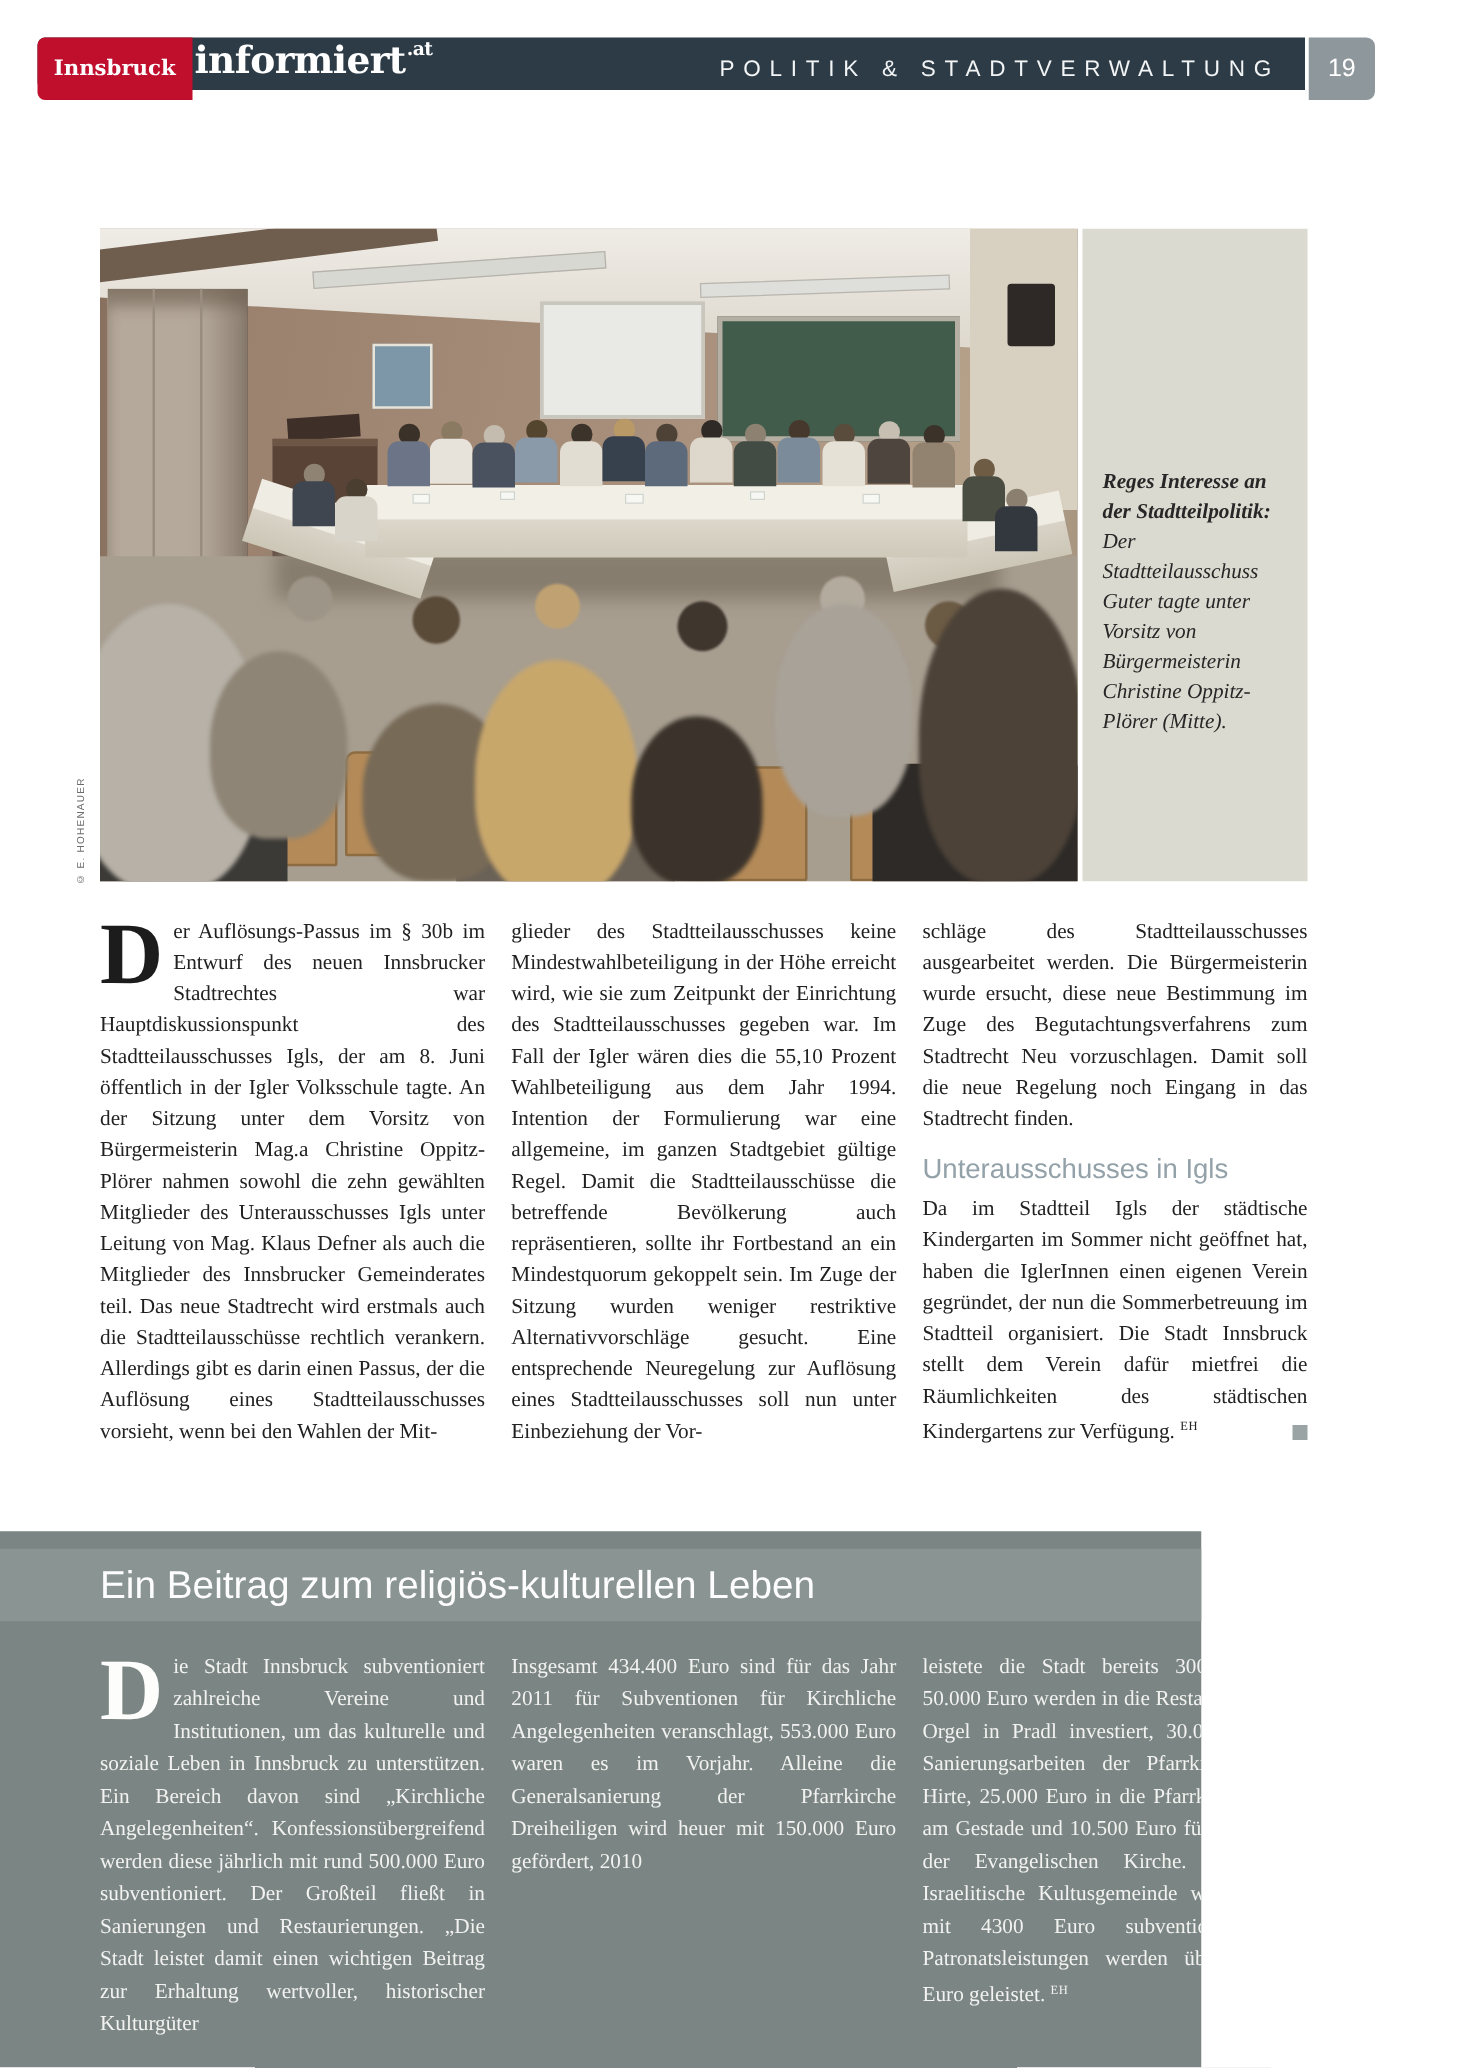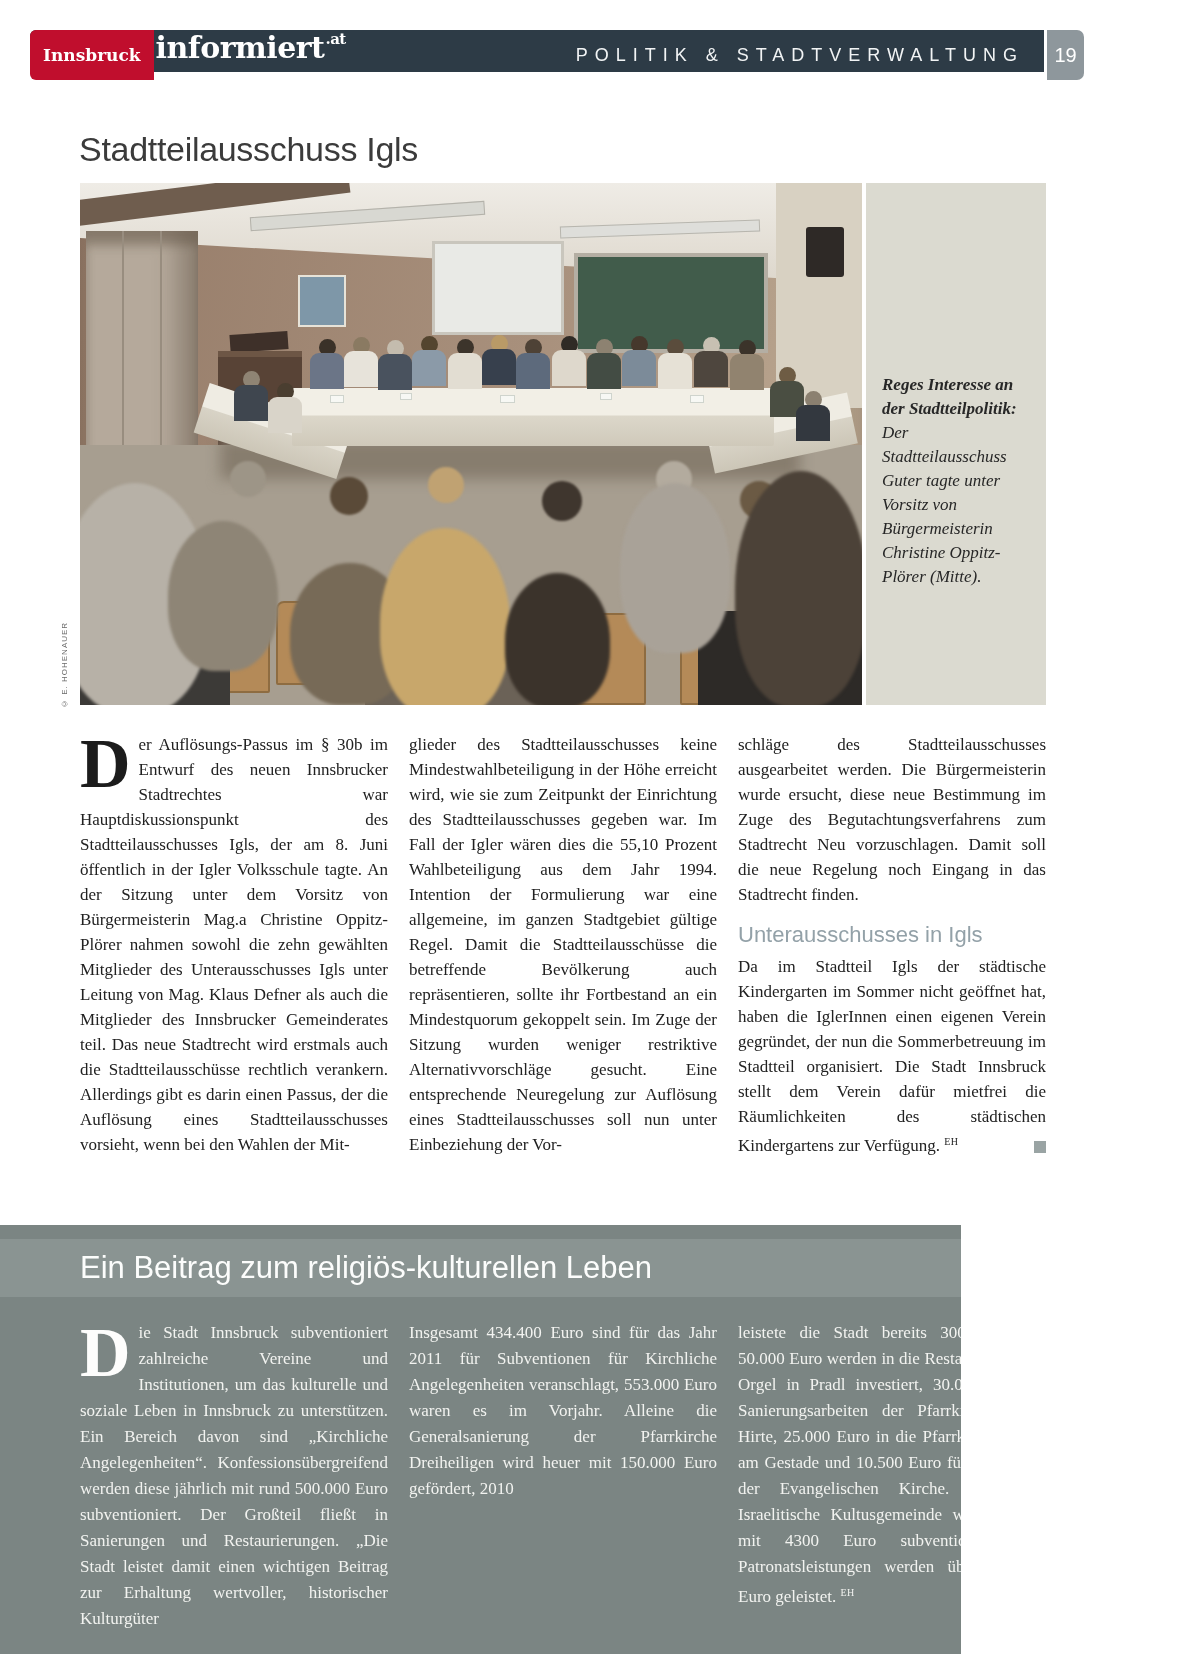--- a/index.html
+++ b/index.html
@@ -30,21 +30,21 @@
   .logo-suffix {
     color:#fff; font-family:"DejaVu Serif", serif; font-weight:bold; font-size:15px;
     vertical-align:14px; margin-left:1px;
   }
   .header-section {
     position:absolute; right:20px; top:0; height:50px; line-height:50px;
     color:#f2f4f5; font-family:"Liberation Sans", sans-serif;
     font-size:18px; letter-spacing:7px; font-weight:400;
   }
   .page-box {
-    position:absolute; left:1047px; top:30px; width:37px; height:50px;
+    position:absolute; left:1047px; top:30px; width:53px; height:50px;
     background:#8e979c; border-radius:0 7px 7px 0;
     color:#fff; font-family:"Liberation Sans", sans-serif; font-size:20px;
     display:flex; align-items:center; justify-content:center;
   }
 
   
   .article-title {
     position:absolute; left:79px; top:130px;
     font-family:"Liberation Sans", sans-serif; font-weight:300;
     font-size:34px; color:#3b3b3b; letter-spacing:-0.3px;
@@ -148,21 +148,20 @@
 
   <div class="header-bar">
     <div class="logo-red">
       <span class="logo-prefix">Innsbruck</span>
     </div>
     <span class="logo-brand"><span>informiert</span><span class="logo-suffix">.at</span></span>
     <span class="header-section">POLITIK &amp; STADTVERWALTUNG</span>
   </div>
   <div class="page-box">19</div>
 
-  <h1 class="article-title">Stadtteilausschuss Igls</h1>
 
   <div class="photo">
     <div class="ceiling"></div>
     <div class="beam"></div>
     <div class="lightbar1"></div>
     <div class="lightbar2"></div>
     <div class="wardrobe"></div>
     <div class="mapposter"></div>
     <div class="whiteboard"></div>
     <div class="chalkboard"></div>

